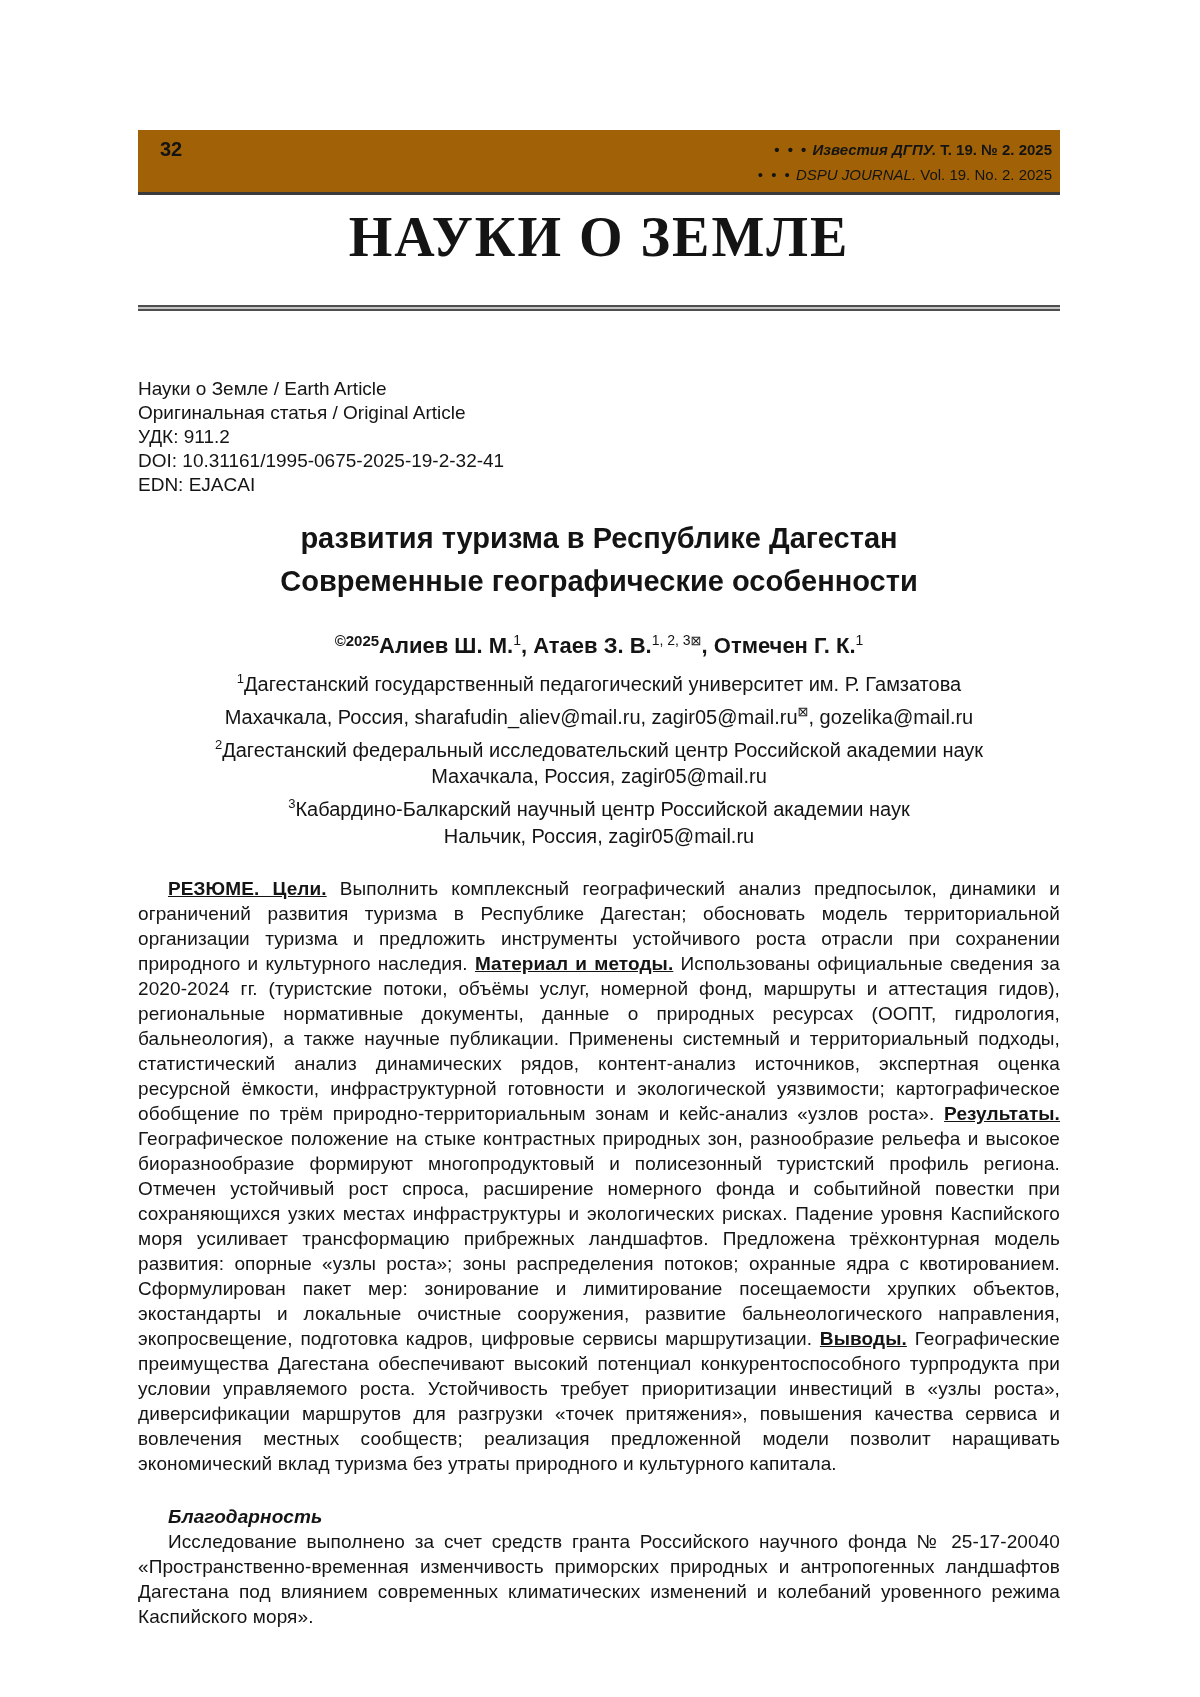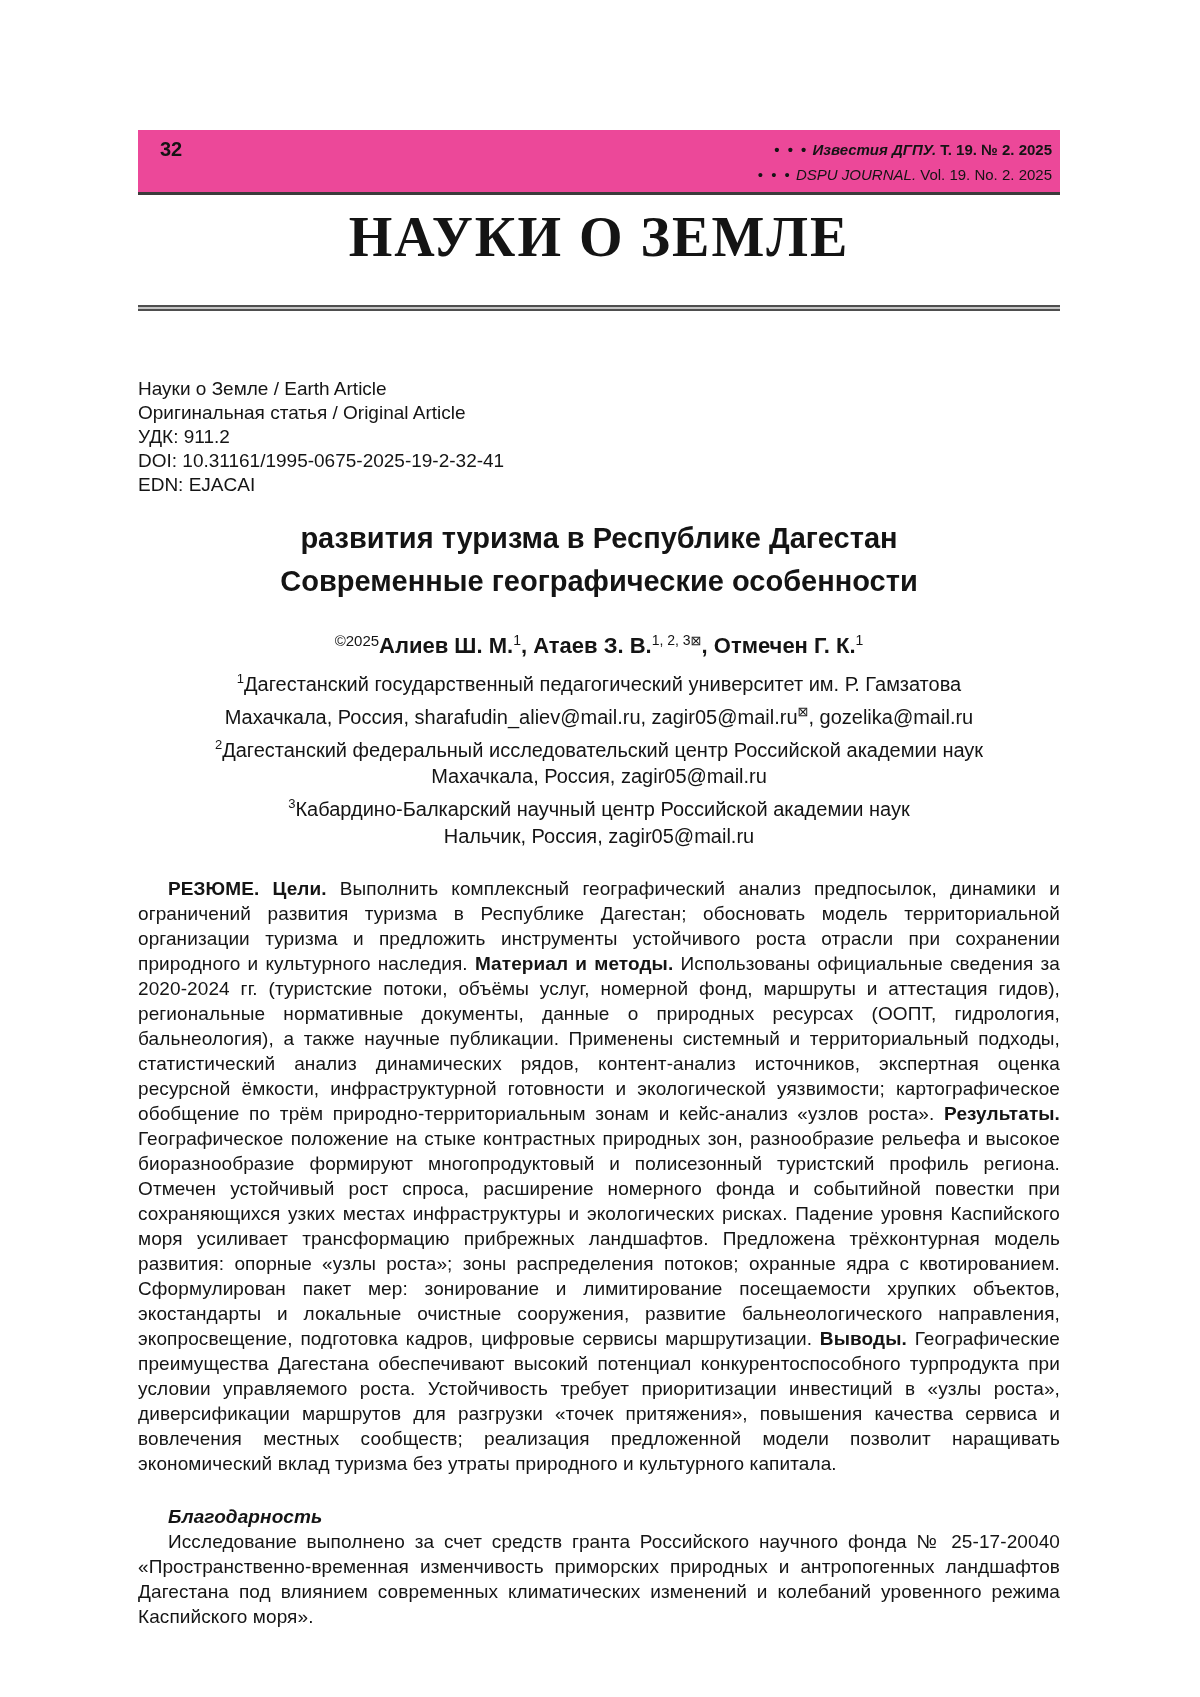--- a/index.html
+++ b/index.html
@@ -8,21 +8,21 @@
     background: #ffffff;
     color: #141414;
     font-family: "Liberation Sans", sans-serif;
     overflow: hidden;
   }
   .content { margin-left: 138px; width: 922px; }
 
   
   .band {
     margin-top: 130px;
-    background: #ec4899;
+    background: #a16207;
     border-bottom: 3px solid #3b3b3b;
     box-sizing: border-box;
     padding: 7px 8px 5px 22px;
     display: flex;
     justify-content: space-between;
     align-items: flex-start;
   }
   .page-num { font-size: 20px; font-weight: bold; line-height: 25px; }
   .journal-lines { text-align: right; font-size: 15px; line-height: 25px; }
   .j-ru { font-weight: bold; }
@@ -59,21 +59,21 @@
     font-weight: bold;
     line-height: 43px;
   }
   .authors {
     margin-top: 22px;
     text-align: center;
     font-size: 22px;
     font-weight: bold;
     line-height: 30px;
   }
-  .copyright { font-size: 15px; font-weight: normal; vertical-align: 7px; }
+  .copyright { font-size: 15px; font-weight: bold; vertical-align: 7px; }
   .authors sup { font-size: 14px; font-weight: normal; }
   sup.env { font-size: 13px; }
   .affils { margin-top: 4px; text-align: center; font-size: 20px; line-height: 27px; }
   .affils sup { font-size: 13px; }
 
   
   .body-text {
     margin-top: 26px;
     font-size: 19px;
     line-height: 25px;
@@ -83,21 +83,21 @@
   p.para { margin: 0; text-indent: 30px; }
   .ack-title {
     margin-top: 28px;
     margin-left: 30px;
     font-size: 19px;
     font-weight: bold;
     font-style: italic;
     line-height: 25px;
   }
   .ack-para { margin-top: 2px; }
-  b.lbl { font-weight: bold; }
+  b.lbl { font-weight: bold; text-decoration: underline; }
 </style>
 </head>
 <body>
 
 <div class="content">
 
   <header class="band">
     <div class="page-num">32</div>
     <div class="journal-lines">
       <div class="j-ru"><span class="bullets">• • •</span> <i>Известия ДГПУ.</i> <span>Т. 19. № 2. 2025</span></div>

